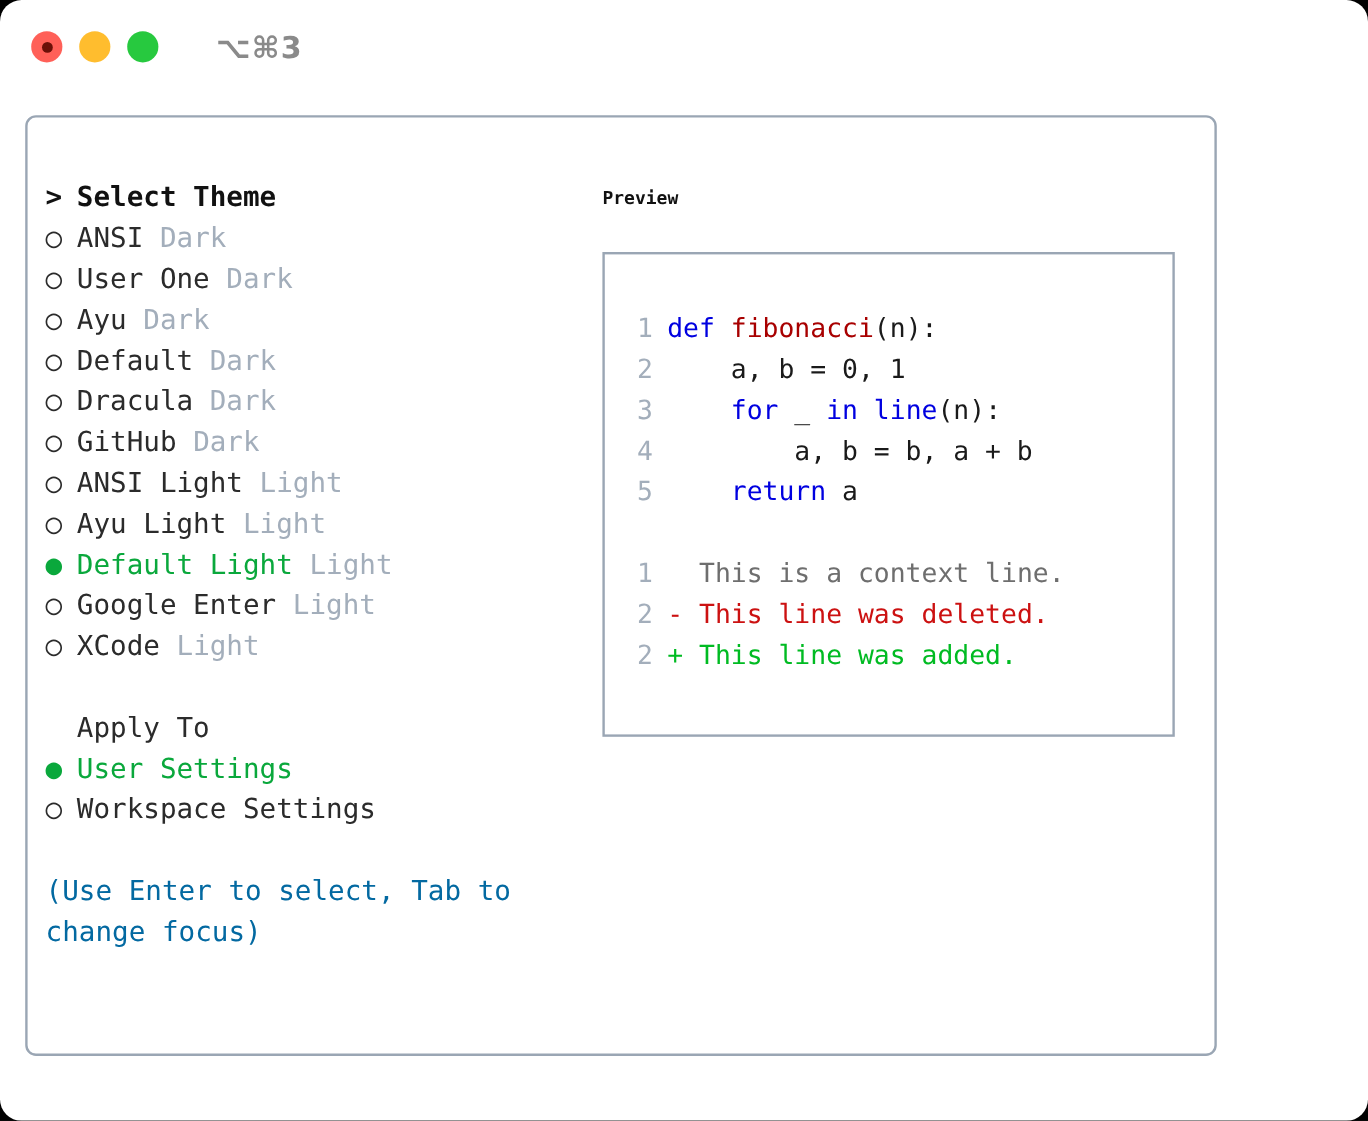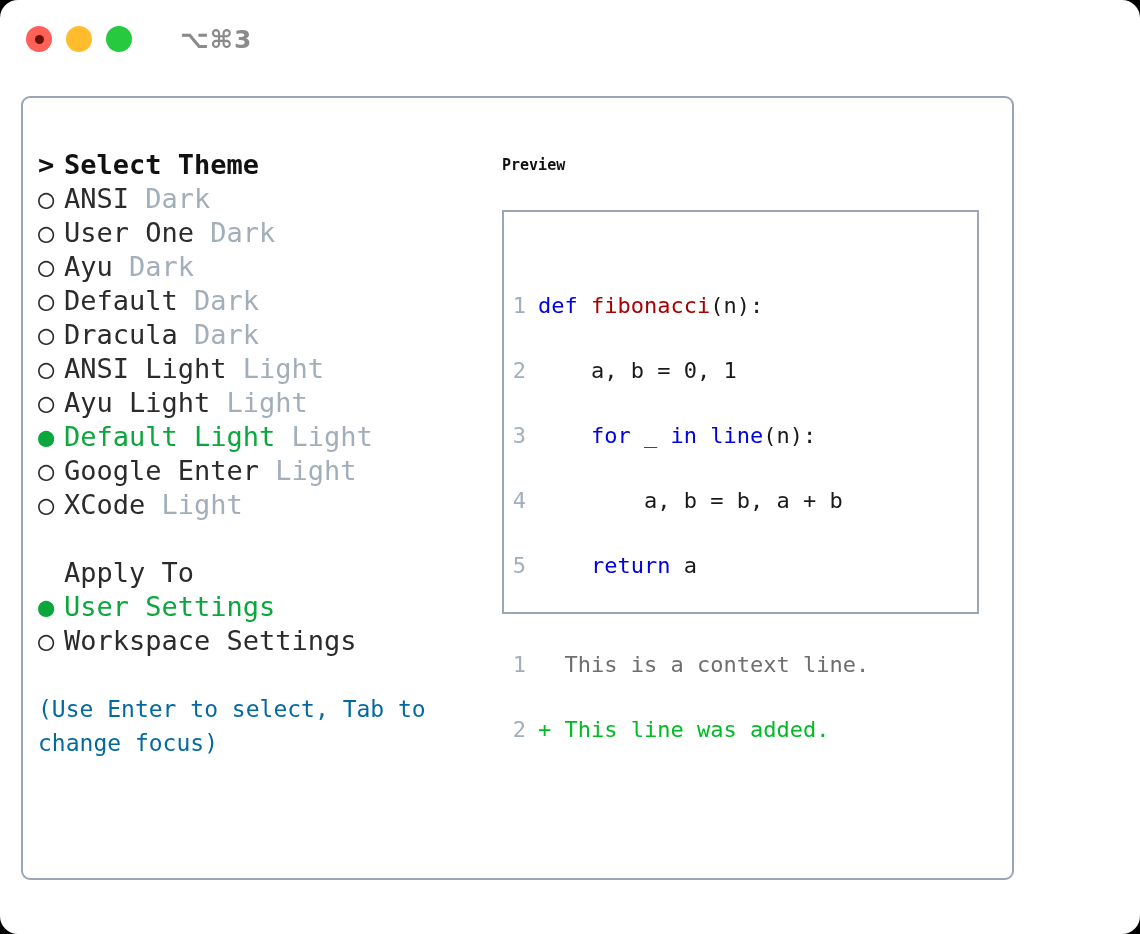--- a/index.html
+++ b/index.html
@@ -87,21 +87,21 @@
 
   
   #left-col {
     position: absolute;
     left: 15px;
     top: 50px;
     width: 440px;
   }
 
   .line {
-    font-size: 27px;
+    font-size: 23px;
     line-height: 34px;
     white-space: pre;
     color: #2b2b2b;
   }
   .section-header {
     font-weight: 700;
     color: #111111;
   }
   .marker {
     display: inline-block;
@@ -146,22 +146,22 @@
     height: 404px;
     border: 2px solid #9aa6b4;
     box-sizing: border-box;
     background: #ffffff;
     padding: 46px 0 0 0;
   }
   .code-line {
     font-size: 22px;
     line-height: 34px;
     white-space: pre;
+    padding-left: 18px;
     color: #1a1a1a;
-    margin-top: 31px;
   }
   .lineno {
     display: inline-block;
     width: 22px;
     text-align: right;
     color: #a3aebb;
     margin-right: 12px;
   }
   .kw   { color: #0000e0; }
   .fn   { color: #a80000; }
@@ -189,20 +189,21 @@
       <div id="left-col">
 
         <div class="line section-header"><span class="marker">&gt;</span><span>Select Theme</span></div>
 
         <div id="theme-list">
             <div class="line"><span class="marker">○</span><span class="label-main">ANSI </span><span class="badge">Dark</span></div>
             <div class="line"><span class="marker">○</span><span class="label-main">User One </span><span class="badge">Dark</span></div>
             <div class="line"><span class="marker">○</span><span class="label-main">Ayu </span><span class="badge">Dark</span></div>
             <div class="line"><span class="marker">○</span><span class="label-main">Default </span><span class="badge">Dark</span></div>
             <div class="line"><span class="marker">○</span><span class="label-main">Dracula </span><span class="badge">Dark</span></div>
+            <div class="line"><span class="marker">○</span><span class="label-main">GitHub </span><span class="badge">Dark</span></div>
             <div class="line"><span class="marker">○</span><span class="label-main">ANSI Light </span><span class="badge">Light</span></div>
             <div class="line"><span class="marker">○</span><span class="label-main">Ayu Light </span><span class="badge">Light</span></div>
             <div class="line row-selected"><span class="marker">●</span><span class="label-main">Default Light </span><span class="badge">Light</span></div>
             <div class="line"><span class="marker">○</span><span class="label-main">Google Enter </span><span class="badge">Light</span></div>
             <div class="line"><span class="marker">○</span><span class="label-main">XCode </span><span class="badge">Light</span></div>
           </div>
 
         <div class="spacer"></div>
 
         <div class="line"><span class="marker"> </span><span>Apply To</span></div>
@@ -221,20 +222,21 @@
           <div id="code-block">
               <div class="code-line"><span class="lineno">1</span><span class="kw">def </span><span class="fn">fibonacci</span><span class="plain">(n):</span></div>
               <div class="code-line"><span class="lineno">2</span><span class="plain">    a, b = 0, 1</span></div>
               <div class="code-line"><span class="lineno">3</span><span class="kw">    for </span><span class="plain">_ </span><span class="kw">in </span><span class="kw">line</span><span class="plain">(n):</span></div>
               <div class="code-line"><span class="lineno">4</span><span class="plain">        a, b = b, a + b</span></div>
               <div class="code-line"><span class="lineno">5</span><span class="kw">    return </span><span class="plain">a</span></div>
             </div>
           <div class="blank-line"></div>
           <div id="diff-block">
               <div class="code-line"><span class="lineno">1</span><span class="ctx">  </span><span class="ctx">This is a context line.</span></div>
+              <div class="code-line"><span class="lineno">2</span><span class="del">- </span><span class="del">This line was deleted.</span></div>
               <div class="code-line"><span class="lineno">2</span><span class="add">+ </span><span class="add">This line was added.</span></div>
             </div>
         </div>
       </div>
 
     </div>
   </div>
 </div>
 
 </body></html>

